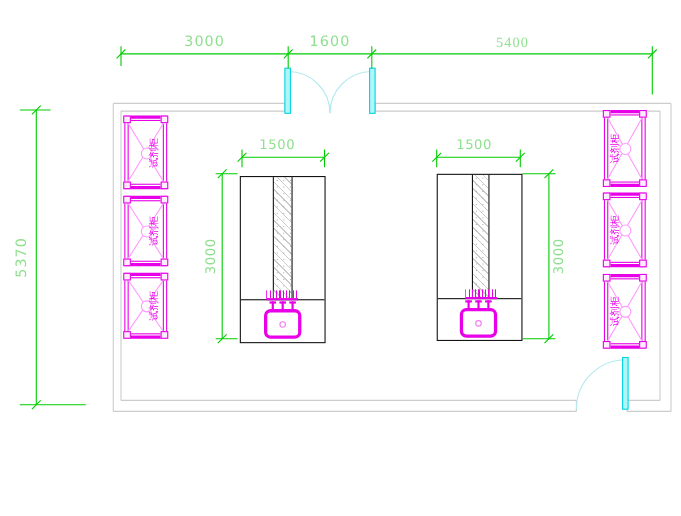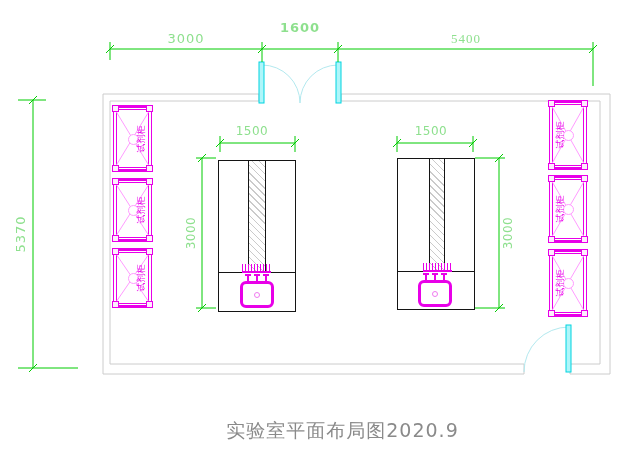--- a/index.html
+++ b/index.html
@@ -98,21 +98,21 @@
       <path d="M397,136 L397,152 M473,136 L473,152"></path>
       <path d="M393,147 L401,139 M469,147 L477,139"></path>
 
       <path d="M499,158 L499,308"></path>
       <path d="M475,158 L505,158 M475,308 L505,308"></path>
       <path d="M495,162 L503,154 M495,312 L503,304"></path>
     </g>
   </svg>
 
   <div class="dimtext" style="left:150px;top:32px;width:72px;">3000</div>
-  <div class="dimtext" style="left:270px;top:21px;width:60px;font-weight:bold;">1600</div>
+  <div class="dimtext" style="left:270px;top:32px;width:60px;">1600</div>
   <div class="dimtext" style="left:430px;top:32px;width:72px;font-family:Liberation Serif, serif;">5400</div>
   <div class="dimtext rot" style="left:-9px;top:227px;width:60px;">5370</div>
 
   <div class="dimtext small" style="left:222px;top:124px;width:60px;">1500</div>
   <div class="dimtext small rot" style="left:161px;top:226px;width:60px;">3000</div>
   <div class="dimtext small" style="left:401px;top:124px;width:60px;">1500</div>
   <div class="dimtext small rot" style="left:478px;top:226px;width:60px;">3000</div>
 
   <div class="cabinet" style="left:113px;top:105px;width:37px;height:61px;">
     <div class="inner"></div>
@@ -205,15 +205,14 @@
     <div class="divider" style="top:112px;"></div>
     <div class="comb" style="left:25px;top:104px;width:29px;"></div>
     <span class="prong" style="left:27px;top:114px;"></span>
     <span class="prong" style="left:36px;top:114px;"></span>
     <span class="prong" style="left:45px;top:114px;"></span>
     <div class="sink" style="left:20px;top:121px;width:28px;height:21px;">
       <span class="dot"></span>
     </div>
   </div>
 
-  <div class="title" style="left:225px;top:418px;width:235px;">实验室平面布局图2020.9</div>
 
 </div>
 
 </body></html>

